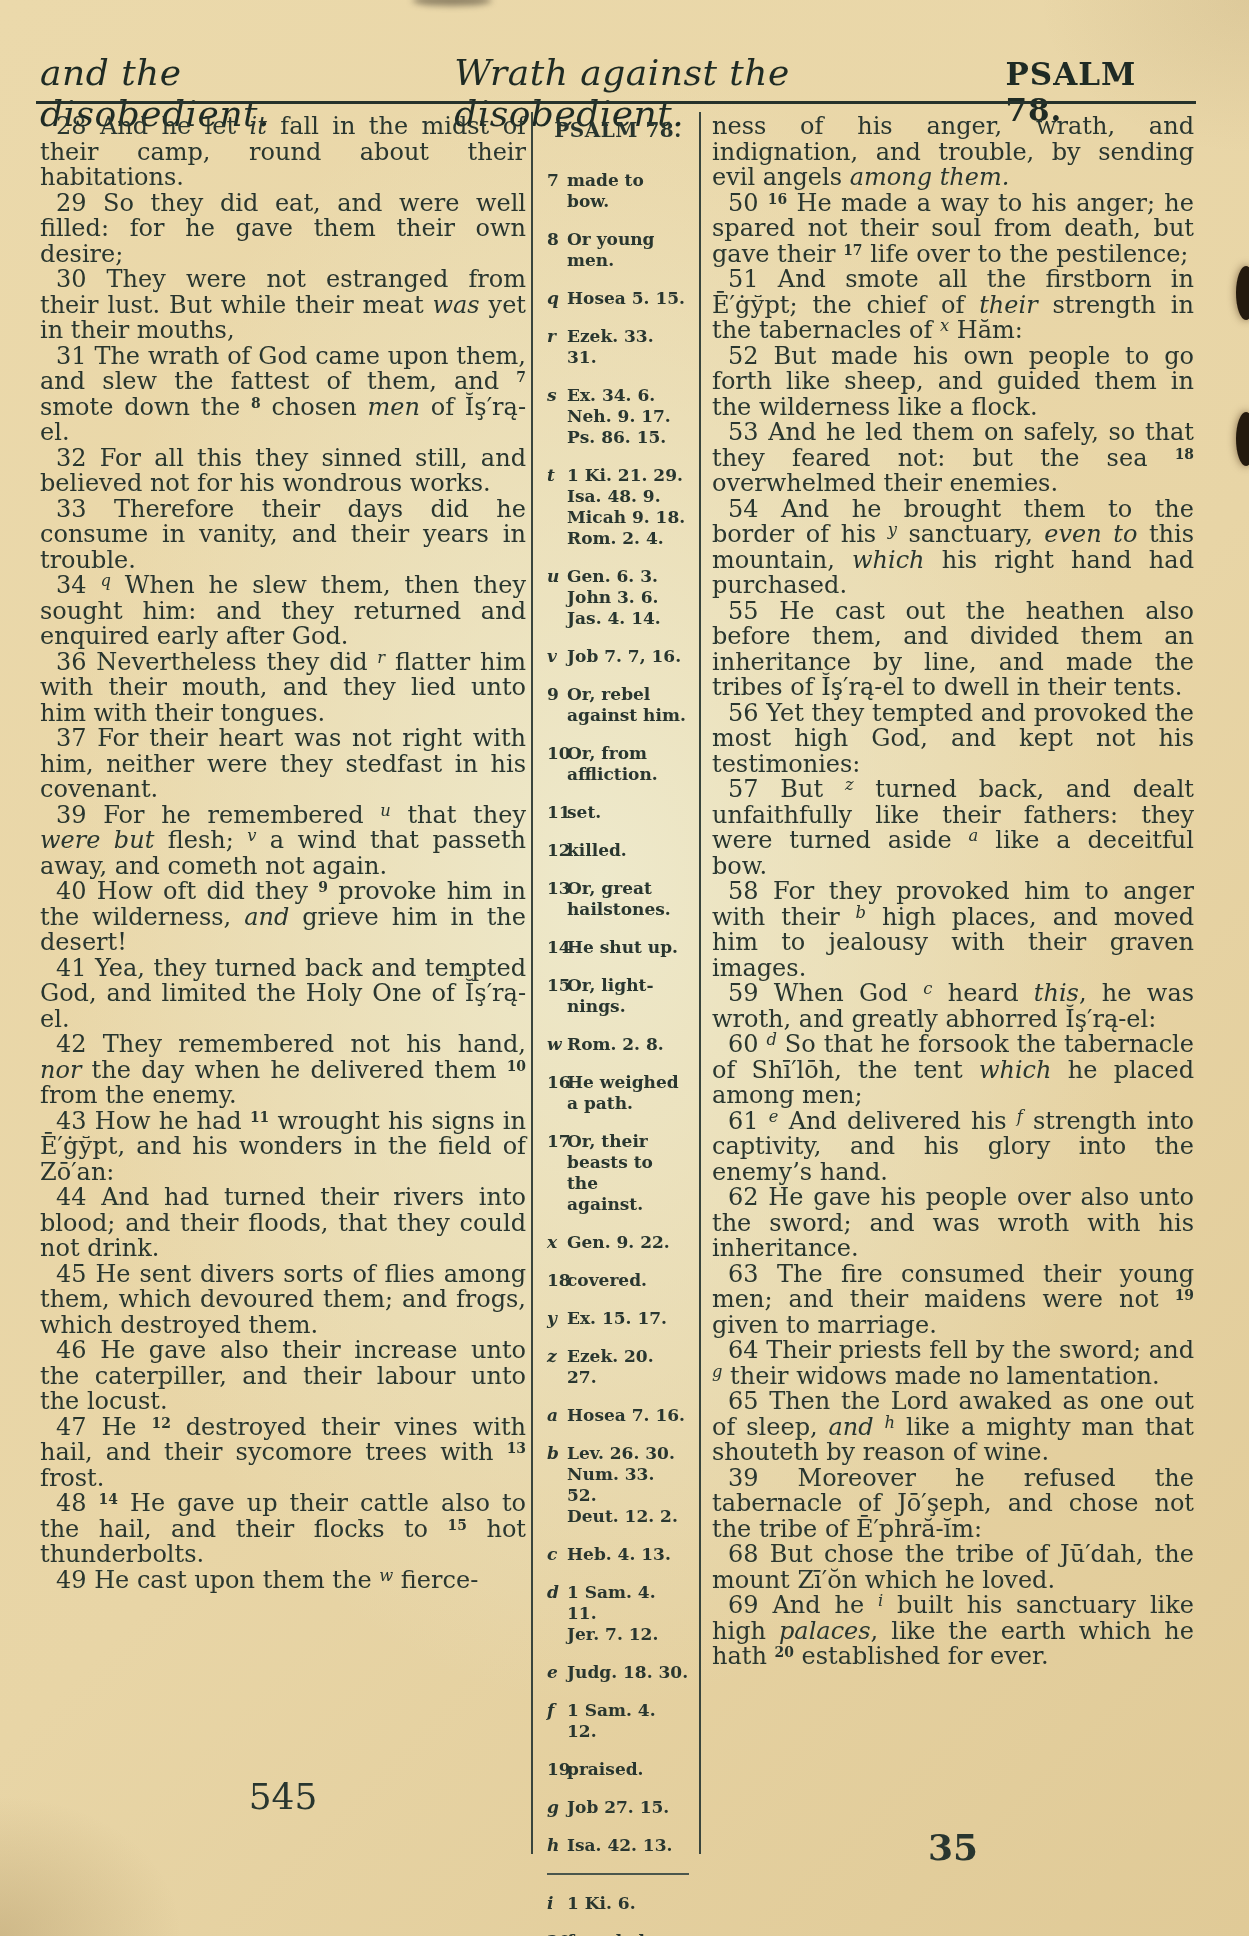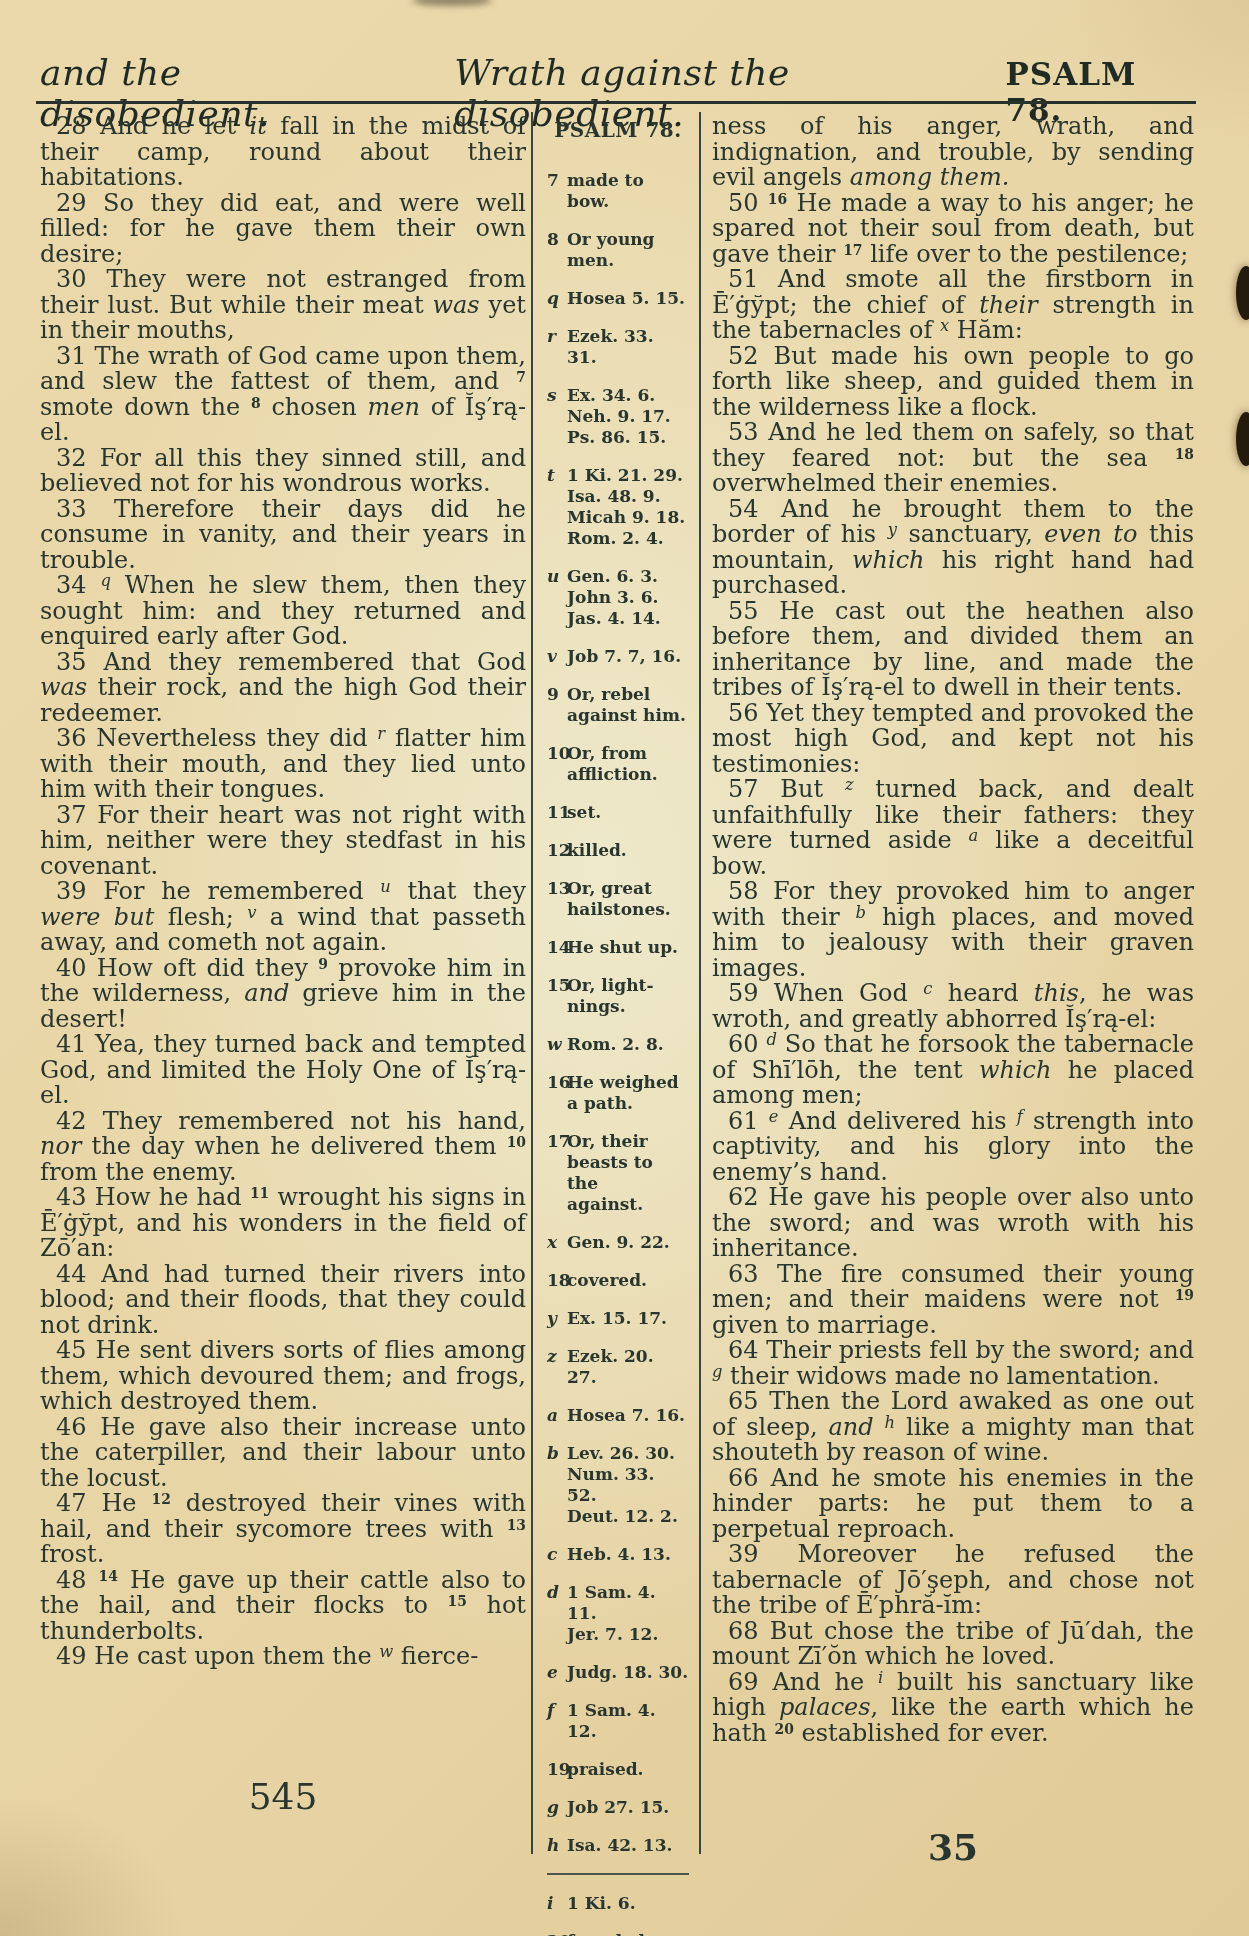--- a/index.html
+++ b/index.html
@@ -61,21 +61,20 @@
   <div class="headrule"></div>
 
   <div class="col-left">
       <p class="verse">28 And he let <span class="seg-i">it</span> fall in the midst of their camp, round about their habitations.</p>
       <p class="verse">29 So they did eat, and were well filled: for he gave them their own desire;</p>
       <p class="verse">30 They were not estranged from their lust. But while their meat <span class="seg-i">was</span> yet in their mouths,</p>
       <p class="verse">31 The wrath of God came upon them, and slew the fattest of them, and <span class="seg-s">7</span> smote down the <span class="seg-s">8</span> chosen <span class="seg-i">men</span> of Ĭş′rą-el.</p>
       <p class="verse">32 For all this they sinned still, and believed not for his wondrous works.</p>
       <p class="verse">33 Therefore their days did he consume in vanity, and their years in trouble.</p>
       <p class="verse">34 <span class="seg-si">q</span> When he slew them, then they sought him: and they returned and enquired early after God.</p>
-      <p class="verse">35 And they remembered that God <span class="seg-i">was</span> their rock, and the high God their redeemer.</p>
       <p class="verse">36 Nevertheless they did <span class="seg-si">r</span> flatter him with their mouth, and they lied unto him with their tongues.</p>
       <p class="verse">37 For their heart was not right with him, neither were they stedfast in his covenant.</p>
       <p class="verse">39 For he remembered <span class="seg-si">u</span> that they <span class="seg-i">were but</span> flesh; <span class="seg-si">v</span> a wind that passeth away, and cometh not again.</p>
       <p class="verse">40 How oft did they <span class="seg-s">9</span> provoke him in the wilderness, <span class="seg-i">and</span> grieve him in the desert!</p>
       <p class="verse">41 Yea, they turned back and tempted God, and limited the Holy One of Ĭş′rą-el.</p>
       <p class="verse">42 They remembered not his hand, <span class="seg-i">nor</span> the day when he delivered them <span class="seg-s">10</span> from the enemy.</p>
       <p class="verse">43 How he had <span class="seg-s">11</span> wrought his signs in Ē′ġўpt, and his wonders in the field of Zō′an:</p>
       <p class="verse">44 And had turned their rivers into blood; and their floods, that they could not drink.</p>
       <p class="verse">45 He sent divers sorts of flies among them, which devoured them; and frogs, which destroyed them.</p>
       <p class="verse">46 He gave also their increase unto the caterpiller, and their labour unto the locust.</p>
@@ -223,21 +222,20 @@
       <p class="verse">56 Yet they tempted and provoked the most high God, and kept not his testimonies:</p>
       <p class="verse">57 But <span class="seg-si">z</span> turned back, and dealt unfaithfully like their fathers: they were turned aside <span class="seg-si">a</span> like a deceitful bow.</p>
       <p class="verse">58 For they provoked him to anger with their <span class="seg-si">b</span> high places, and moved him to jealousy with their graven images.</p>
       <p class="verse">59 When God <span class="seg-si">c</span> heard <span class="seg-i">this</span>, he was wroth, and greatly abhorred Ĭş′rą-el:</p>
       <p class="verse">60 <span class="seg-si">d</span> So that he forsook the tabernacle of Shī′lōh, the tent <span class="seg-i">which</span> he placed among men;</p>
       <p class="verse">61 <span class="seg-si">e</span> And delivered his <span class="seg-si">f</span> strength into captivity, and his glory into the enemy’s hand.</p>
       <p class="verse">62 He gave his people over also unto the sword; and was wroth with his inheritance.</p>
       <p class="verse">63 The fire consumed their young men; and their maidens were not <span class="seg-s">19</span> given to marriage.</p>
       <p class="verse">64 Their priests fell by the sword; and <span class="seg-si">g</span> their widows made no lamentation.</p>
       <p class="verse">65 Then the Lord awaked as one out of sleep, <span class="seg-i">and</span> <span class="seg-si">h</span> like a mighty man that shouteth by reason of wine.</p>
-      <p class="verse">66 And he smote his enemies in the hinder parts: he put them to a perpetual reproach.</p>
       <p class="verse">39 Moreover he refused the tabernacle of Jō′şeph, and chose not the tribe of Ē′phră-ĭm:</p>
       <p class="verse">68 But chose the tribe of Jū′dah, the mount Zī′ŏn which he loved.</p>
       <p class="verse">69 And he <span class="seg-si">i</span> built his sanctuary like high <span class="seg-i">palaces</span>, like the earth which he hath <span class="seg-s">20</span> established for ever.</p>
     </div>
 
   <div class="pn pn-left">545</div>
   <div class="pn pn-right">35</div>
 
   <div class="edge-blob blob1"></div>
   <div class="edge-blob blob2"></div>

